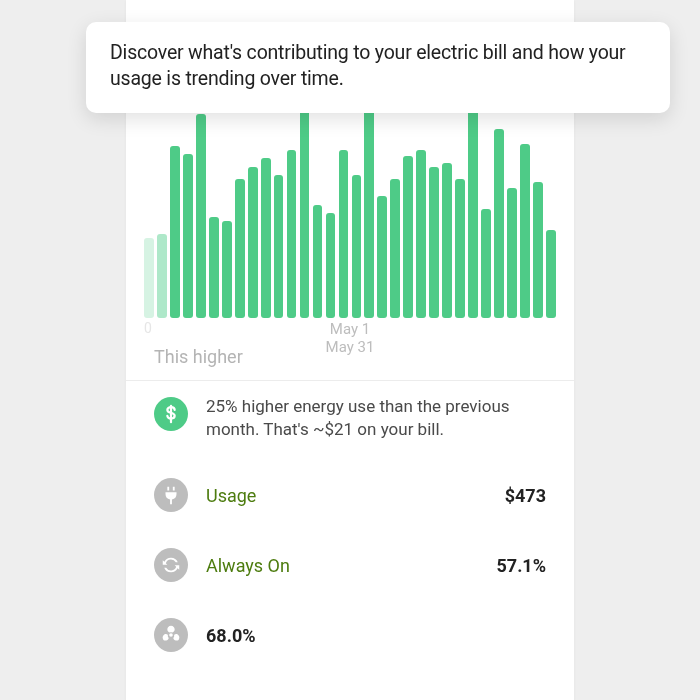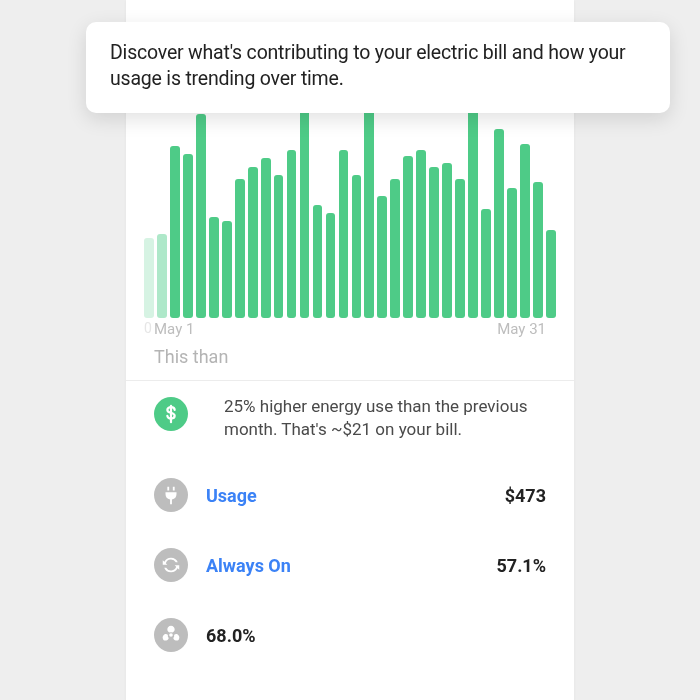--- a/index.html
+++ b/index.html
@@ -55,23 +55,24 @@
   .bar.faded { background: #d6f3e3; }
   .bar.faded2 { background: #aee8c9; }
   .axis {
     position: absolute;
     left: 28px;
     right: 28px;
     top: 320px;
     height: 24px;
     display: flex;
     justify-content: space-between;
-    align-items: flex-start;
+    align-items: center;
     color: #bdbdbd;
     font-size: 15px;
+    flex-direction: column;
   }
   .axis-zero {
     position: absolute;
     left: 18px;
     top: 320px;
     color: #e6e6e6;
     font-size: 14px;
   }
   .this-month {
     position: absolute;
@@ -89,21 +90,21 @@
     background: #ececec;
   }
   .summary {
     position: absolute;
     left: 0;
     right: 0;
     top: 395px;
     padding: 0 28px;
     display: flex;
     align-items: flex-start;
-    gap: 36px;
+    gap: 18px;
   }
   .summary .icon-circle {
     width: 34px;
     height: 34px;
     border-radius: 50%;
     background: #4ecb87;
     display: flex;
     align-items: center;
     justify-content: center;
     flex-shrink: 0;
@@ -138,22 +139,21 @@
     background: #bdbdbd;
     display: flex;
     align-items: center;
     justify-content: center;
     flex-shrink: 0;
     color: #fff;
   }
   .list-label {
     flex: 1;
     font-size: 18px;
-    color: #3b82f6;
-    font-weight: bold;
+    color: #4d7c0f;
   }
   .list-value {
     font-size: 18px;
     font-weight: 700;
     color: #222;
   }
   svg.icon-svg { width: 22px; height: 22px; }
 </style>
 </head>
 <body>
@@ -194,21 +194,21 @@
       <div class="bar" style="height: 65%;"></div>
       <div class="bar" style="height: 42%;"></div>
     </div>
 
   <div class="axis-zero">0</div>
   <div class="axis">
     <span>May 1</span>
     <span>May 31</span>
   </div>
 
-  <div class="this-month">This than</div>
+  <div class="this-month">This higher</div>
 
   <div class="divider"></div>
 
   <div class="summary">
     <div class="icon-circle">
       <svg class="icon-svg" viewBox="0 0 24 24" fill="none" stroke="#fff" stroke-width="2.4" stroke-linecap="round" stroke-linejoin="round">
         <line x1="12" y1="3" x2="12" y2="21"></line>
         <path d="M16 7.5c0-1.8-1.8-3-4-3s-4 1.2-4 3 1.8 2.6 4 3.2 4 1.3 4 3.3-1.8 3-4 3-4-1.2-4-3"></path>
       </svg>
     </div>

